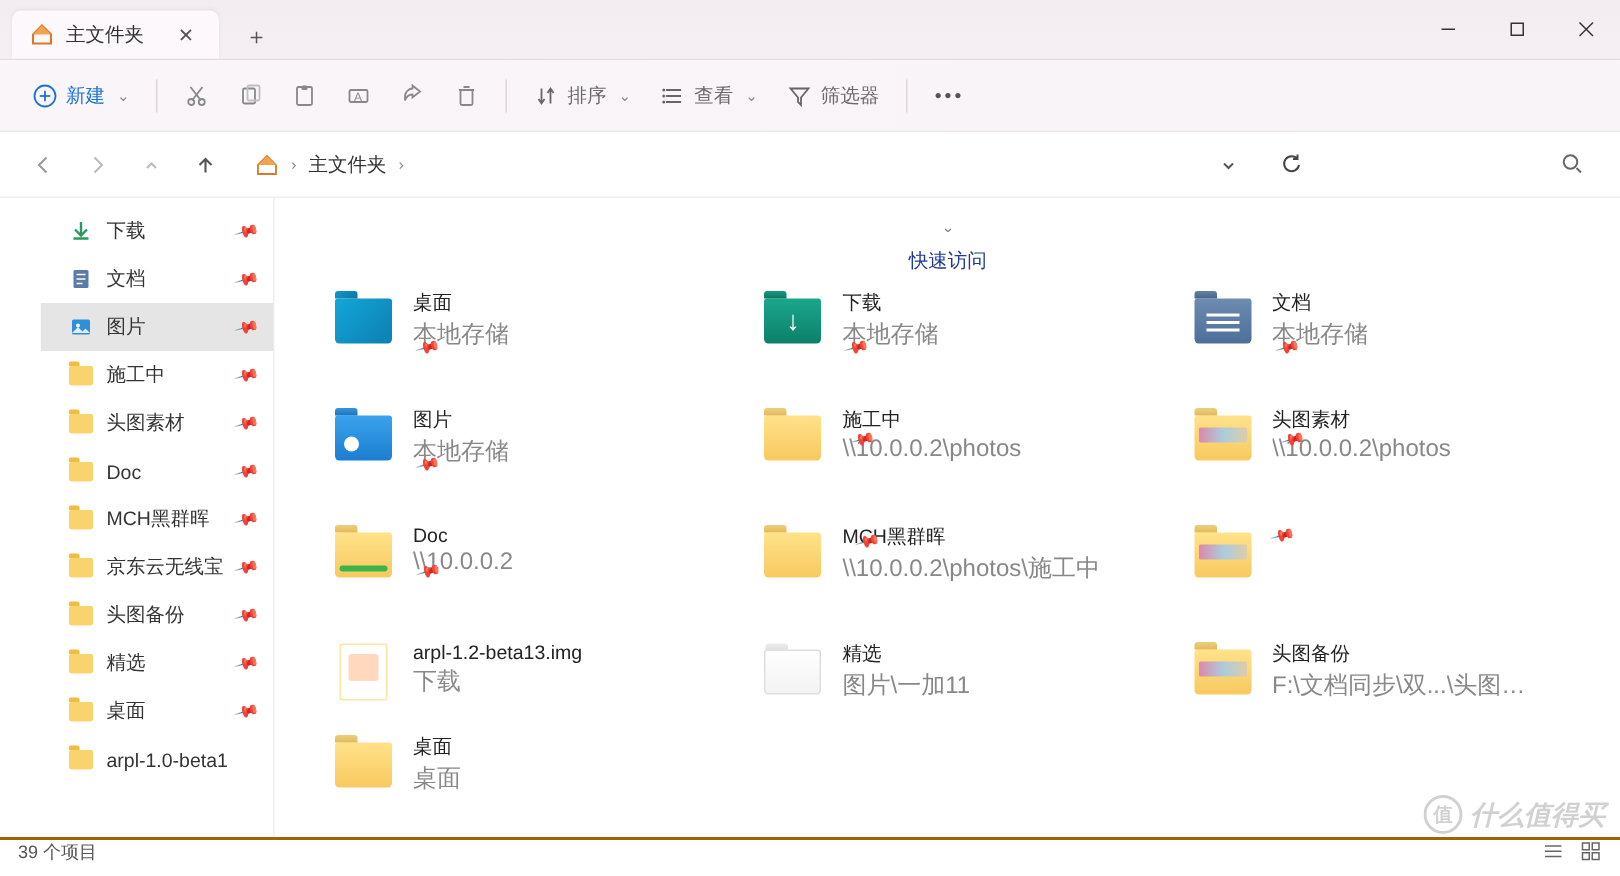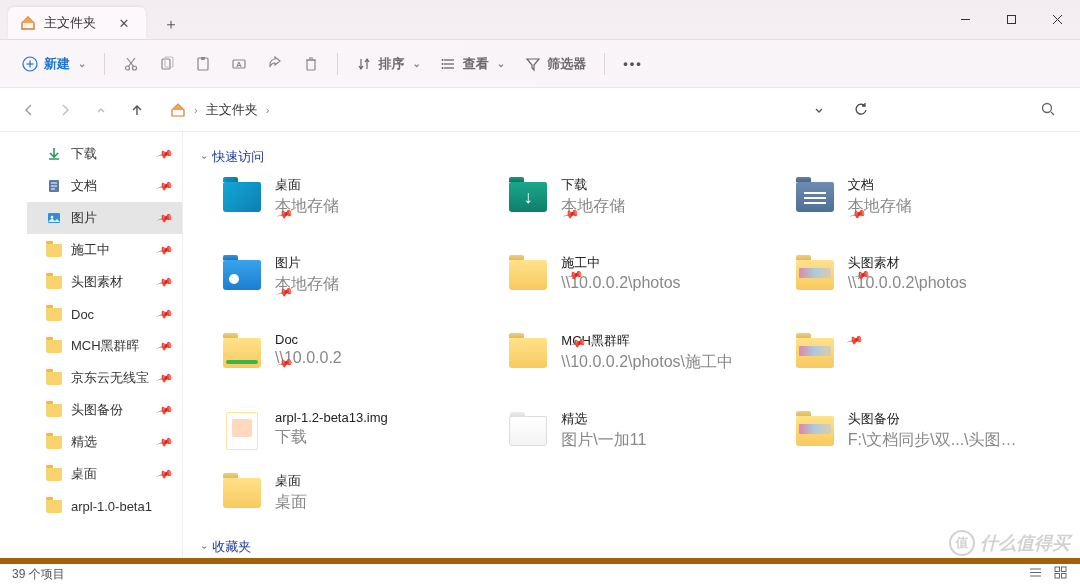--- a/index.html
+++ b/index.html
@@ -9,21 +9,21 @@
     .titlebar { height: 40px; background: linear-gradient(180deg, #f3ecf0 0%, #f5eff3 100%); display:flex; align-items:flex-end; border-bottom:1px solid #e3dde1; }
     .tab { display:flex; align-items:center; gap:8px; height:32px; padding:0 12px; margin-left:8px; border-radius:6px 6px 0 0; background:#fcf8fb; box-shadow:0 -1px 3px rgba(0,0,0,.06); }
     .tab .home-glyph { width:16px;height:16px; display:flex;align-items:center;justify-content:center; }
     .tab-close { width:20px;height:20px;display:flex;align-items:center;justify-content:center;color:#555;margin-left:10px;font-size:13px; }
     .newtab { width:30px;height:30px;display:flex;align-items:center;justify-content:center;margin-left:10px;color:#555;font-size:15px; }
     .winbtns { margin-left:auto; display:flex; }
     .winbtn { width:46px;height:40px;display:flex;align-items:center;justify-content:center;color:#333; }
     .winbtn svg { width:11px;height:11px; }
     
     
-    .toolbar { height:48px; background:linear-gradient(90deg,#faf5f9 0%, #f8f4f7 100%); display:flex; align-items:center; padding:0 14px; gap:4px; border-bottom:1px solid #ece7ea;font-weight:bold; }
+    .toolbar { height:48px; background:linear-gradient(90deg,#faf5f9 0%, #f8f4f7 100%); display:flex; align-items:center; padding:0 14px; gap:4px; border-bottom:1px solid #ece7ea; }
     .tbtn { height:30px; padding:0 8px; display:flex; align-items:center; gap:6px; color:#6b6a6d; border-radius:4px; }
     .tbtn.primary { color:#1b74d0; }
     .tbtn svg { width:16px;height:16px; }
     .divider { width:1px; height:22px; background:#ddd5da; margin:0 6px; }
     .chev { font-size:10px; color:#888; margin-left:2px; }
     
     
     .addrrow { height:44px; display:flex; align-items:center; padding:0 16px; gap:10px; border-bottom:1px solid #eee; }
     .navbtn { width:26px;height:26px;display:flex;align-items:center;justify-content:center;color:#888; }
     .navbtn.enabled { color:#333; }
@@ -38,21 +38,21 @@
     .sidebar { width:156px; border-right:1px solid #eee; overflow-y:auto; padding-top:6px; }
     .sbitem { height:32px; display:flex; align-items:center; padding:0 10px 0 18px; gap:8px; color:#333; }
     .sbitem.selected { background:#e5e5e5; }
     .sbicon { width:18px;height:18px;display:flex;align-items:center;justify-content:center; }
     .pin { margin-left:auto; color:#9a9a9a; font-size:11px; transform:rotate(30deg); }
     .folder-y { width:16px;height:13px;background:#f9d36c;border-radius:1px 1px 2px 2px;position:relative; }
     .folder-y::before { content:"";position:absolute;top:-3px;left:0;width:7px;height:3px;background:#f0bb3e;border-radius:1px 1px 0 0; }
     
     .content { flex:1; display:flex; flex-direction:column; overflow:hidden; }
     .scroll { flex:1; overflow-y:auto; padding:10px 20px 20px 20px; }
-    .section-hdr { display:flex;align-items:center;gap:6px;color:#1f3a93;font-size:13px;margin:6px 0 10px 0; }
+    .section-hdr { display:flex;align-items:center;gap:6px;color:#1f3a93;font-size:13px;margin:6px 0 10px 0;flex-direction:column; }
     .section-hdr .caret { color:#666;font-size:10px;transform:rotate(90deg);display:inline-block; }
     
     .grid { display:grid; grid-template-columns:repeat(3, 1fr); row-gap:20px; column-gap:20px; margin-left:18px; }
     .item { display:flex; gap:12px; align-items:flex-start; }
     .item-icon { width:42px;height:42px;flex-shrink:0;display:flex;align-items:center;justify-content:center; }
     .item-text { display:flex;flex-direction:column;gap:2px; padding-top:0; }
     .item-name { color:#222; font-size:13px; white-space:nowrap; overflow:hidden; text-overflow:ellipsis; max-width:180px; }
     .item-sub { color:#888;font-size:16px; white-space:nowrap; overflow:hidden; text-overflow:ellipsis; max-width:180px; }
     .item-pin { color:#b0b0b0;font-size:11px;transform:rotate(30deg);display:inline-block;margin-top:2px; }
     
@@ -67,21 +67,21 @@
     .bf-img-strip::after{ content:"";position:absolute;left:3px;right:3px;top:8px;height:10px;background:linear-gradient(90deg,#d8a,#acd,#dca);border-radius:1px; }
     .bf-bluepic{ background:linear-gradient(180deg,#3aa3ec,#1c7ed1); }
     .bf-bluepic::after{ content:"";position:absolute;left:6px;bottom:6px;width:10px;height:10px;background:#fff;border-radius:50%; }
     .bf-file{ width:32px;height:38px;background:#fff;border:1px solid #ffe3a1;border-radius:2px;position:relative; }
     .bf-file::before{ content:"";position:absolute;top:6px;left:5px;right:5px;height:18px;background:#ffd8bd;border-radius:2px; }
     .bf-desktop{ background:linear-gradient(135deg,#13a6d8,#0d7fb1); }
     .bf-download-ico::after{content:"↓";position:absolute;inset:0;display:flex;align-items:center;justify-content:center;color:#fff;font-weight:bold;font-size:18px;}
     .bf-doc-lines::after{content:"";position:absolute;left:8px;right:8px;top:10px;height:2px;background:#fff;box-shadow:0 5px 0 #fff,0 10px 0 #fff;}
     
     
-    .status { height:26px; border-top:6px solid #a16207; display:flex;align-items:center;padding:0 12px;font-size:12px;color:#555; }
+    .status { height:26px; border-top:2px solid #a16207; display:flex;padding:0 12px;font-size:12px;color:#555; }
     .status-right { margin-left:auto;display:flex;gap:10px;color:#666; }
     
     
     .watermark { position:fixed;right:10px;bottom:28px;display:flex;align-items:center;gap:5px;color:rgba(0,0,0,.18);font-size:18px;font-weight:bold;font-style:italic; }
     .watermark .badge { width:26px;height:26px;border:2px solid rgba(0,0,0,.18);border-radius:50%;display:flex;align-items:center;justify-content:center;font-size:13px;font-style:normal; }
     
     ::-webkit-scrollbar { width:14px; }
     ::-webkit-scrollbar-thumb { background:#c8c8c8; border-radius:7px; border:3px solid #fff; }
   </style>
 </head>

